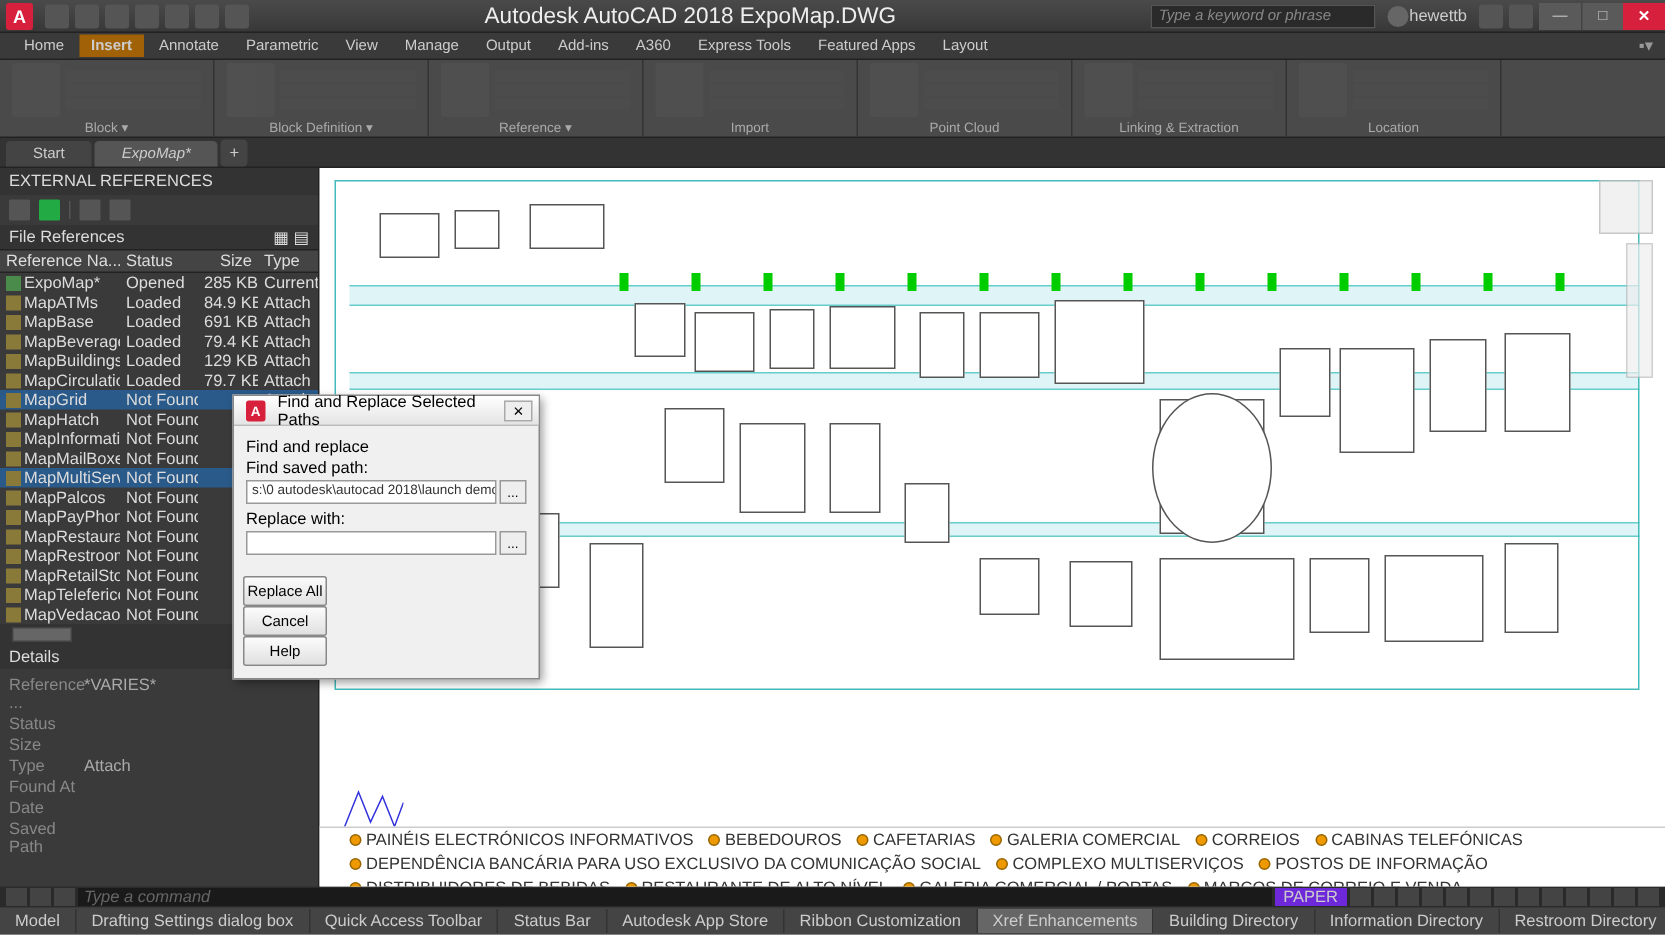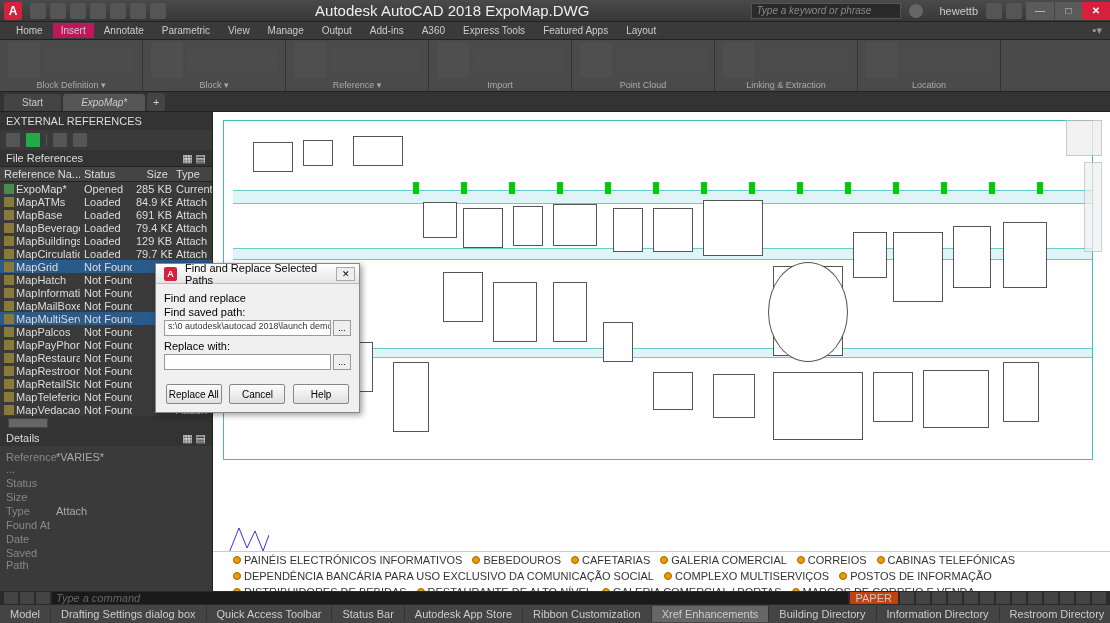--- a/index.html
+++ b/index.html
@@ -5,33 +5,33 @@
 * { margin: 0; padding: 0; box-sizing: border-box; font-family: "Segoe UI", Tahoma, sans-serif; font-size: 11px; }
 body { background: #333; color: #ccc; overflow: hidden; width: 1110px; height: 623px; }
 
 
 .titlebar { height: 22px; background: linear-gradient(#4a4a4a,#383838); display: flex; align-items: center; border-bottom: 1px solid #222; }
 .app-icon { width: 18px; height: 18px; margin: 0 4px; background: #d7203b; color: #fff; font-weight: bold; display: flex; align-items: center; justify-content: center; border-radius: 2px; font-size: 12px; }
 .qat { display: flex; gap: 4px; margin-left: 4px; }
 .qat-btn { width: 16px; height: 16px; background: #555; border-radius: 2px; }
 .title-center { flex: 1; text-align: center; color: #eee; font-size: 15px; }
 .searchbox { width: 150px; height: 16px; background: #2a2a2a; border: 1px solid #555; margin-right: 8px; padding: 0 4px; color: #888; font-style: italic; font-size: 10px; line-height: 14px; margin-left: 13px; }
-.user { color: #ccc; margin-right: 8px; display: flex; align-items: center; gap: 16px; }
+.user { color: #ccc; margin-right: 8px; display: flex; align-items: center; gap: 0; }
 .user-icon { width: 14px; height: 14px; background: #666; border-radius: 50%; }
 .help-icon { width: 16px; height: 16px; background: #555; border-radius: 2px; margin-right: 4px; }
 .winbtns { display: flex; }
 .winbtn { width: 28px; height: 18px; display: flex; align-items: center; justify-content: center; font-size: 10px; }
 .winbtn.min { background: #5a5a5a; }
 .winbtn.max { background: #5a5a5a; border-left: 1px solid #444; }
 .winbtn.close { background: #d7203b; color: #fff; font-weight: bold; }
 
 
 .menubar { height: 18px; background: #3a3a3a; display: flex; align-items: center; padding-left: 8px; gap: 2px; border-bottom: 1px solid #222; }
 .menu-item { padding: 2px 8px; color: #ccc; font-size: 10px; }
-.menu-item.active { background: #be185d; }
+.menu-item.active { background: #a16207; font-weight: bold; }
 .menubar-dot { margin-left: auto; margin-right: 8px; color: #999; }
 
 
 .ribbon { height: 52px; background: #4a4a4a; display: flex; border-bottom: 1px solid #222; }
 .ribbon-group { border-right: 1px solid #333; padding: 2px 8px; display: flex; flex-direction: column; justify-content: space-between; }
 .ribbon-group-body { flex: 1; display: flex; gap: 4px; align-items: center; opacity: 0.5; }
 .ribbon-group-title { text-align: center; font-size: 9px; color: #aaa; padding-top: 2px; }
 .ribbon-btn { width: 24px; height: 24px; background: #555; border-radius: 2px; }
 .ribbon-btn.lg { width: 32px; height: 36px; }
 .ribbon-lines { display: flex; flex-direction: column; gap: 1px; }
@@ -89,28 +89,28 @@
 
 .dialog { position: absolute; left: 155px; top: 263px; width: 205px; background: #f0f0f0; border: 1px solid #888; box-shadow: 2px 2px 6px rgba(0,0,0,0.4); z-index: 100; color: #000; }
 .dlg-title { height: 20px; background: linear-gradient(#fff,#e4e4e4); display: flex; align-items: center; padding: 0 4px; font-size: 11px; border-bottom: 1px solid #bbb; }
 .dlg-title .app-icon { width: 14px; height: 14px; font-size: 9px; }
 .dlg-close { margin-left: auto; width: 20px; height: 14px; border: 1px solid #aaa; background: #eee; display: flex; align-items: center; justify-content: center; font-size: 9px; }
 .dlg-body { padding: 6px 8px; font-size: 10px; }
 .dlg-label { margin: 2px 0; }
 .dlg-row { display: flex; gap: 2px; margin-bottom: 4px; }
 .dlg-input { flex: 1; height: 16px; border: 1px solid #999; background: #fff; padding: 0 3px; font-size: 9px; color: #333; overflow: hidden; white-space: nowrap; }
 .dlg-browse { width: 18px; height: 16px; border: 1px solid #999; background: #eee; font-size: 9px; display: flex; align-items: center; justify-content: center; }
-.dlg-btns { display: flex; justify-content: space-around; padding: 4px 6px 8px; }
+.dlg-btns { display: flex; justify-content: space-around; padding: 4px 6px 8px; flex-direction: column; }
 .dlg-btn { width: 56px; height: 20px; border: 1px solid #888; background: linear-gradient(#fcfcfc,#e0e0e0); font-size: 10px; display: flex; align-items: center; justify-content: center; border-radius: 2px; }
 
 
 .status2 { height: 14px; background: #2a2a2a; display: flex; align-items: center; font-size: 9px; color: #aaa; padding: 0 4px; gap: 2px; }
 .cmdline { flex: 1; background: #1a1a1a; height: 12px; padding: 0 4px; color: #666; font-style: italic; }
 .status-icon { width: 14px; height: 12px; background: #444; }
-.paper-btn { background: #c2410c; padding: 0 6px; color: #ccc; }
+.paper-btn { background: #6d28d9; padding: 0 6px; color: #ccc; }
 
 .bottabs { height: 18px; background: #444; display: flex; align-items: center; font-size: 10px; }
 .bottab { padding: 2px 10px; color: #ccc; border-right: 1px solid #333; white-space: nowrap; }
 .bottab.active { background: #666; }
 </style>
 </head>
 <body>
 
 <div class="titlebar">
   <div class="app-icon">A</div>
@@ -157,32 +157,32 @@
 <div class="ribbon" id="ribbon">
     <div class="ribbon-group">
       <div class="ribbon-group-body">
         <div class="ribbon-btn lg"></div>
         <div class="ribbon-lines">
           <div class="ribbon-line"></div>
           <div class="ribbon-line"></div>
           <div class="ribbon-line"></div>
         </div>
       </div>
-      <div class="ribbon-group-title">Block Definition ▾</div>
+      <div class="ribbon-group-title">Block ▾</div>
     </div>
     <div class="ribbon-group">
       <div class="ribbon-group-body">
         <div class="ribbon-btn lg"></div>
         <div class="ribbon-lines">
           <div class="ribbon-line"></div>
           <div class="ribbon-line"></div>
           <div class="ribbon-line"></div>
         </div>
       </div>
-      <div class="ribbon-group-title">Block ▾</div>
+      <div class="ribbon-group-title">Block Definition ▾</div>
     </div>
     <div class="ribbon-group">
       <div class="ribbon-group-body">
         <div class="ribbon-btn lg"></div>
         <div class="ribbon-lines">
           <div class="ribbon-line"></div>
           <div class="ribbon-line"></div>
           <div class="ribbon-line"></div>
         </div>
       </div>

